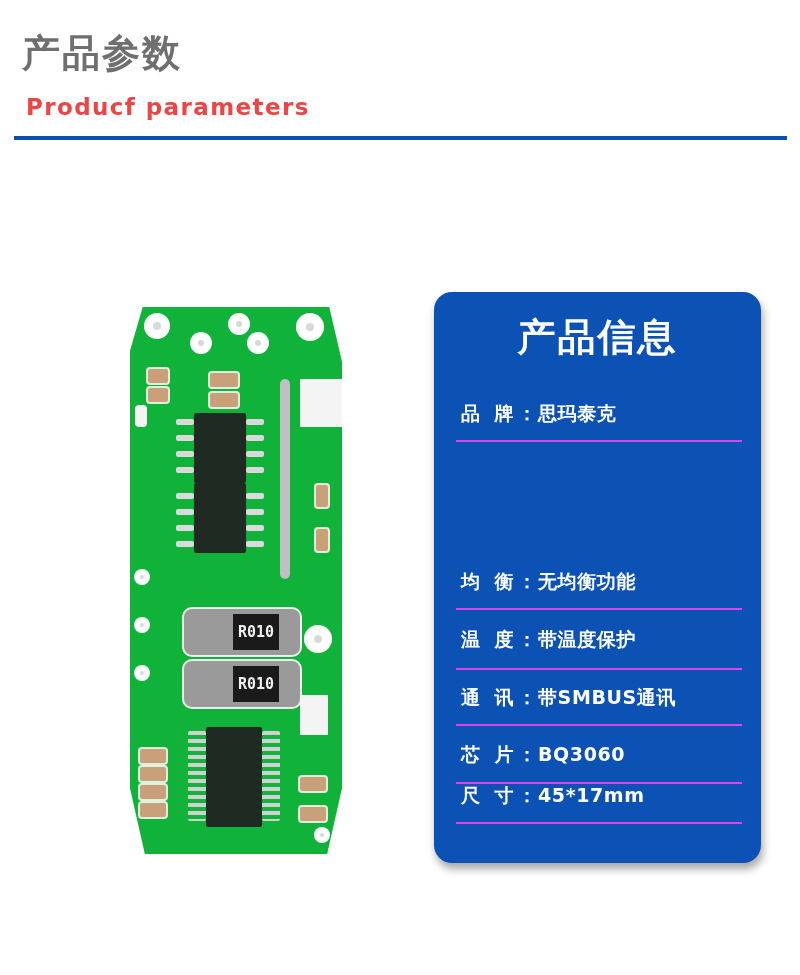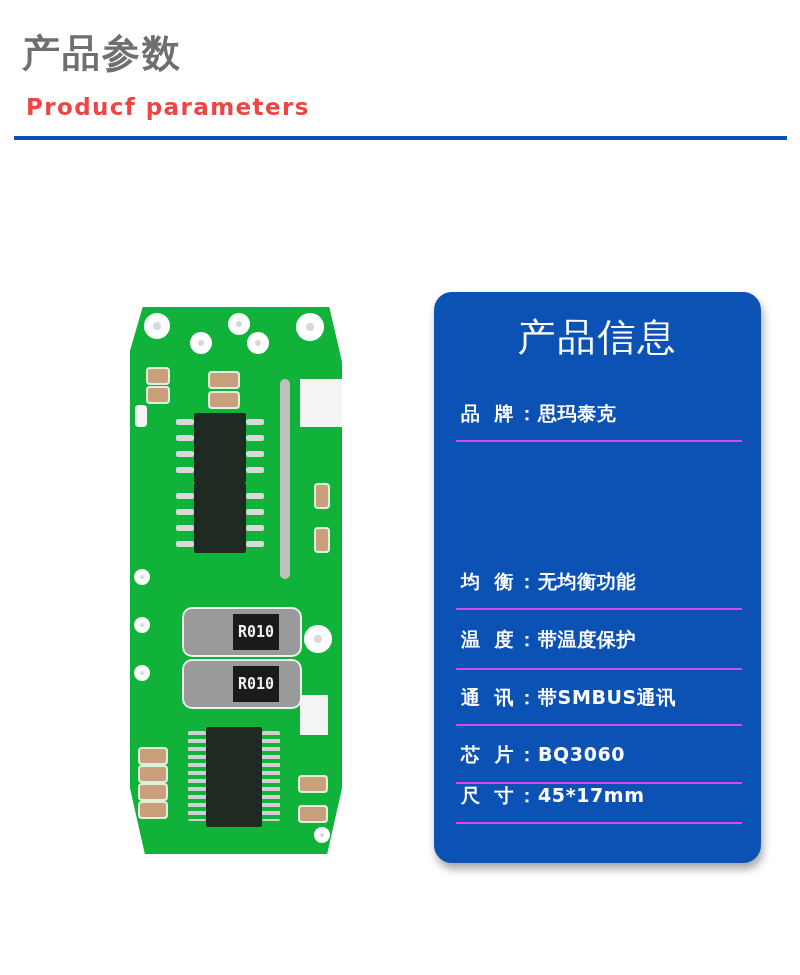--- a/index.html
+++ b/index.html
@@ -43,21 +43,21 @@
   .pcb .wire { position:absolute; background:#c0c0c0; border-radius:6px; }
 
   
   .card {
     position:absolute; left:434px; top:292px; width:327px; height:571px;
     background:#0c51b4; border-radius:18px;
     box-shadow: 2px 6px 8px rgba(0,0,0,0.35);
   }
   .card-title {
     position:absolute; left:0; right:0; top:26px; text-align:center;
-    color:#ffffff; font-size:38px; font-weight:normal; letter-spacing:2px; line-height:1;
+    color:#ffffff; font-size:38px; font-weight:bold; letter-spacing:2px; line-height:1;
   }
   .row {
     position:absolute; left:22px; width:286px; height:56px;
     border-bottom:2px solid #d946ef; box-sizing:border-box;
   }
   .row .label, .row .value {
     position:absolute; top:50%; transform:translateY(-50%);
     color:#ffffff; font-weight:bold; font-size:19px; white-space:nowrap; line-height:1;
   }
   .row .label { left:5px; letter-spacing:4px; }

